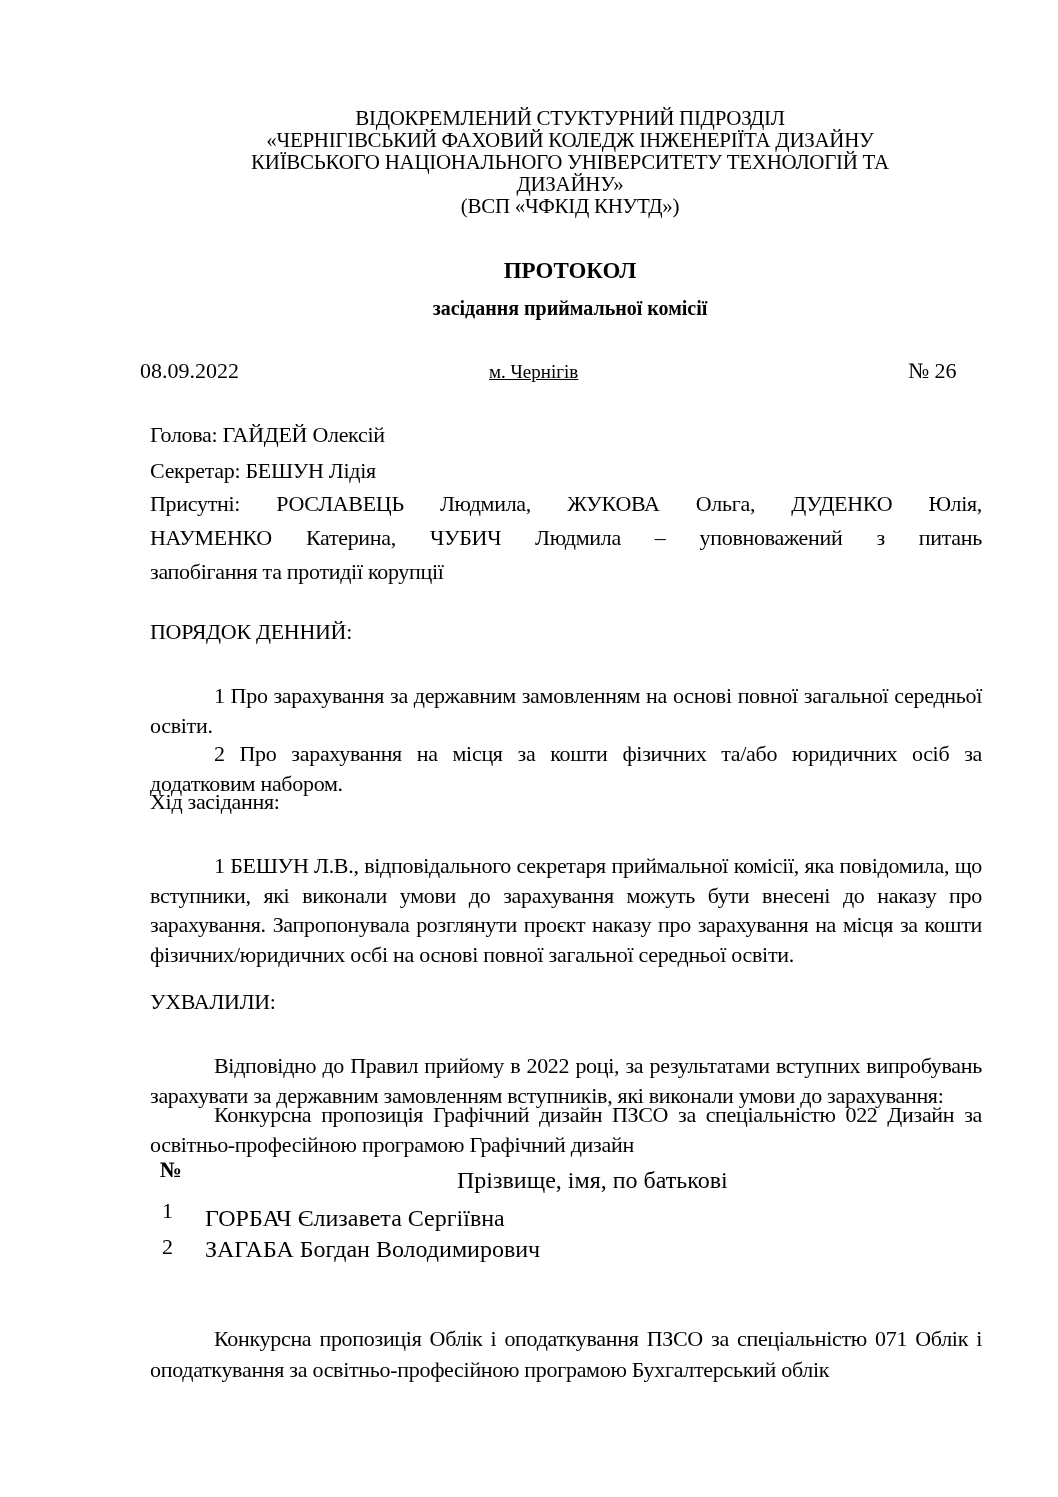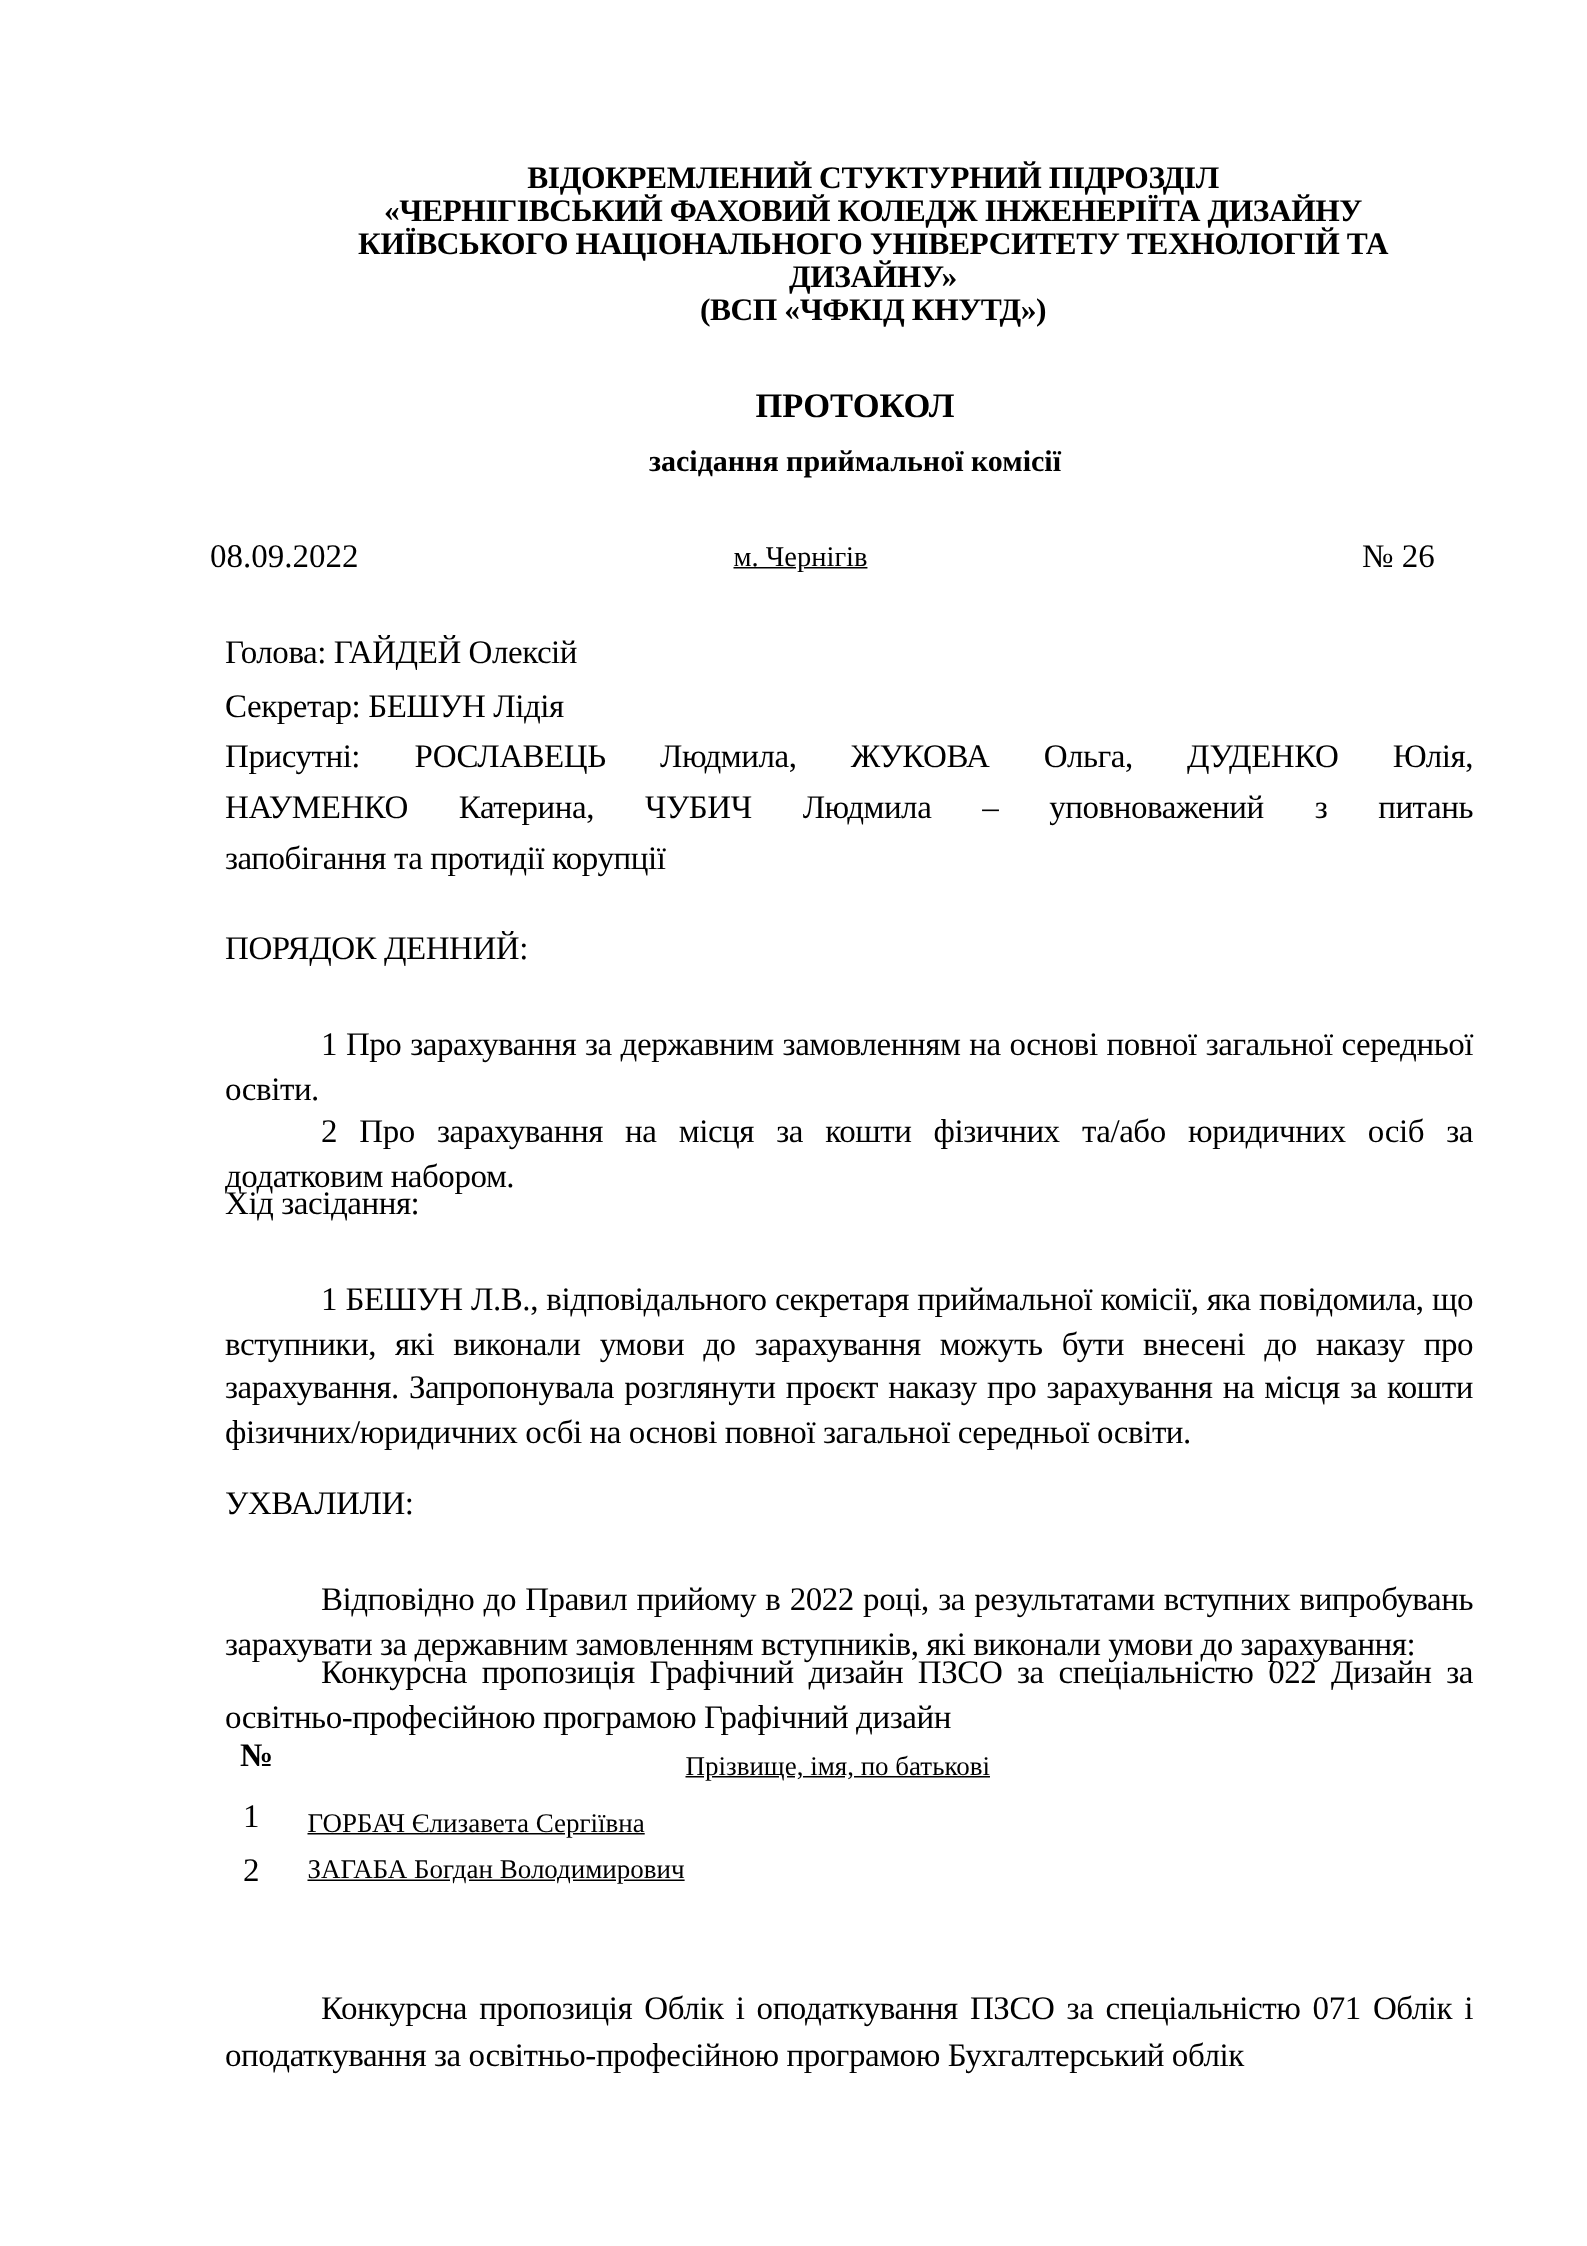--- a/index.html
+++ b/index.html
@@ -4,35 +4,35 @@
 <style>
   html, body { margin: 0; padding: 0; background: #ffffff; }
   body {
     width: 1058px; height: 1497px; position: relative; overflow: hidden;
     font-family: "Liberation Serif", "DejaVu Serif", serif;
     color: #000;
   }
   .page { position: absolute; left: 0; top: 0; width: 1058px; height: 1497px; }
   .abs { position: absolute; }
   .hdr {
-    left: 152px; width: 860px; text-align: center;
-    font-weight: bold; font-size: 21px; line-height: 22px;
+    left: 140px; width: 860px; text-align: center;
+    font-weight: normal; font-size: 21px; line-height: 22px;
     letter-spacing: -0.3px;
   }
   .title { left: 140px; width: 860px; text-align: center; font-weight: bold; }
   .t1 { top: 258px; font-size: 23px; }
   .t2 { top: 297px; font-size: 20px; }
   .line { font-size: 22px; line-height: 30px; letter-spacing: -0.3px; }
   .meta { font-size: 22px; }
   .justify { text-align: justify; text-align-last: left; }
   .center { text-align: left; }
   .para { left: 150px; width: 832px; font-size: 22px; line-height: 30px; letter-spacing: -0.3px; }
   .indent { text-indent: 64px; margin-top: 36px; }
   .tbl-num { font-size: 22px; }
-  .tbl-name { font-size: 18px; text-decoration: underline; }
+  .tbl-name { font-size: 24px; }
 </style>
 </head>
 <body>
 
 <div class="page">
 
   <div class="abs hdr" style="top:107px;">
     <div>ВІДОКРЕМЛЕНИЙ СТУКТУРНИЙ ПІДРОЗДІЛ</div>
     <div>«ЧЕРНІГІВСЬКИЙ ФАХОВИЙ КОЛЕДЖ ІНЖЕНЕРІЇТА ДИЗАЙНУ</div>
     <div>КИЇВСЬКОГО НАЦІОНАЛЬНОГО УНІВЕРСИТЕТУ ТЕХНОЛОГІЙ ТА</div>

